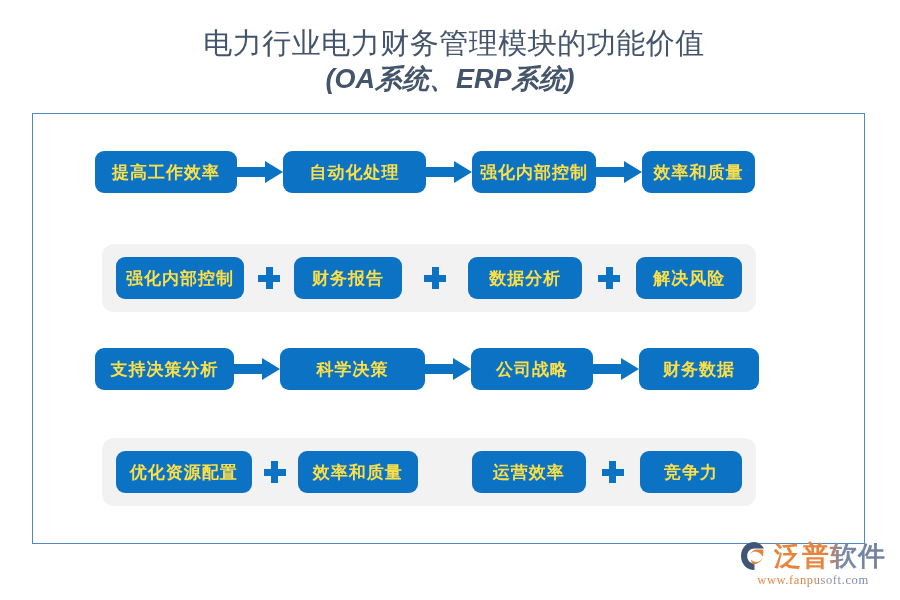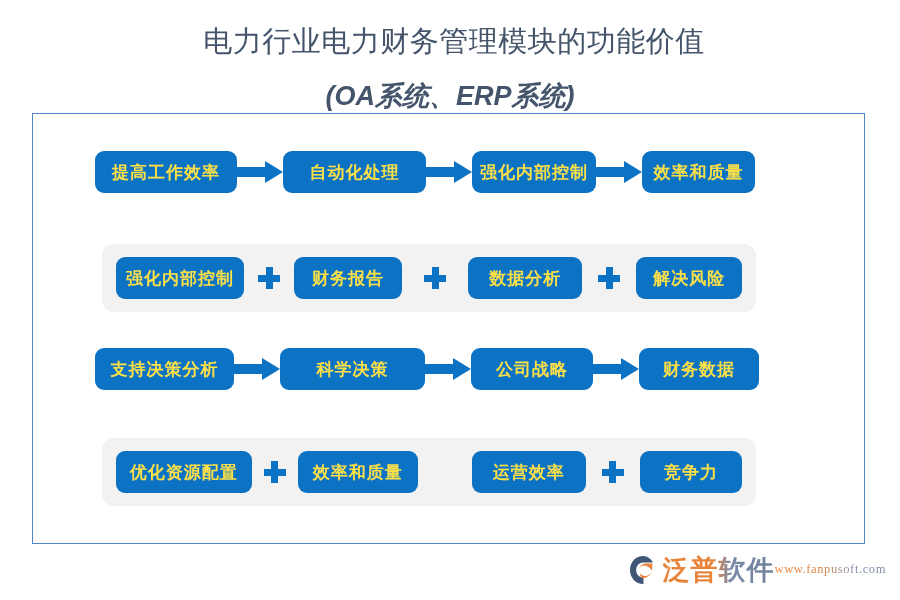--- a/index.html
+++ b/index.html
@@ -20,29 +20,29 @@
     width: 900px;
     padding-top: 26px;
     text-align: center;
     color: #44546a;
     line-height: 1.22;
   }
   .title-line1 {
     font-size: 29px;
     letter-spacing: 0.5px;
     font-weight: 400;
-    font-family: Liberation Mono, monospace;
+    font-family: Liberation Sans, sans-serif;
     margin-left: 8px;
   }
   .title-line2 {
     font-size: 27px;
     font-style: italic;
     font-weight: 700;
     letter-spacing: 0px;
-    margin-top: 19px;
+    margin-top: 2px;
     font-family: "Liberation Sans", "DejaVu Sans", sans-serif;
   }
 
   
   .frame {
     position: absolute;
     left: 32px;
     top: 113px;
     width: 833px;
     height: 431px;
@@ -134,21 +134,21 @@
 
   
   .gap { flex: 0 0 auto; width: 50px; height: 10px; }
 
   
   .logo {
     position: absolute;
     right: 14px;
     bottom: 12px;
     display: flex;
-    flex-direction: row;
+    flex-direction: column;
     align-items: center;
   }
   .logo-top {
     display: flex;
     align-items: center;
   }
   .logo-mark {
     width: 30px;
     height: 30px;
     margin-right: 4px;

